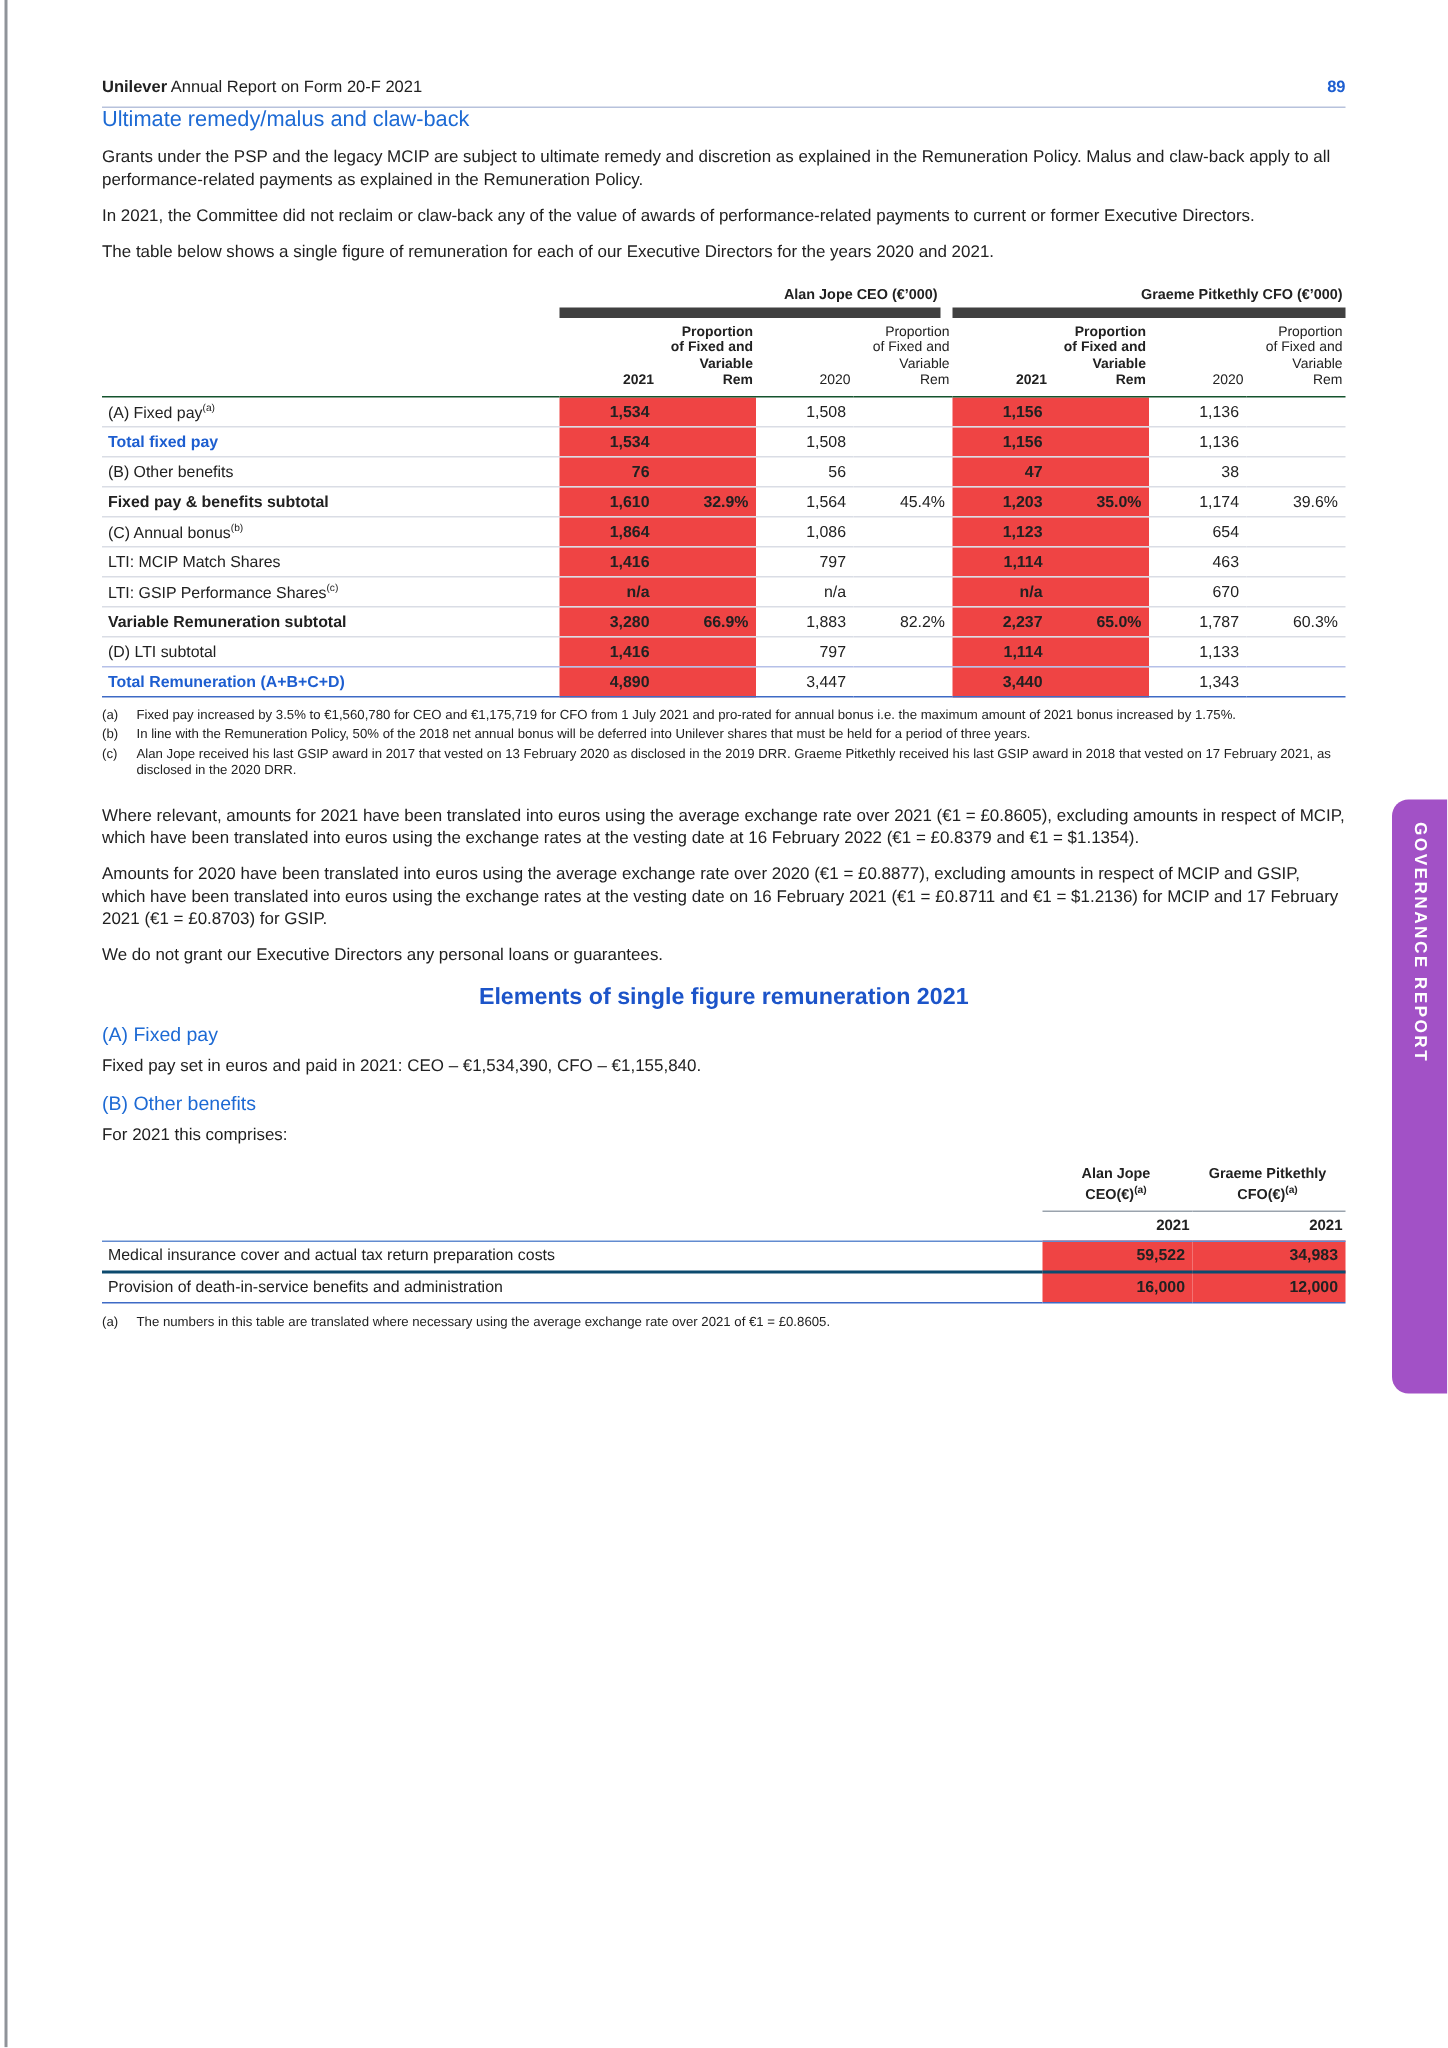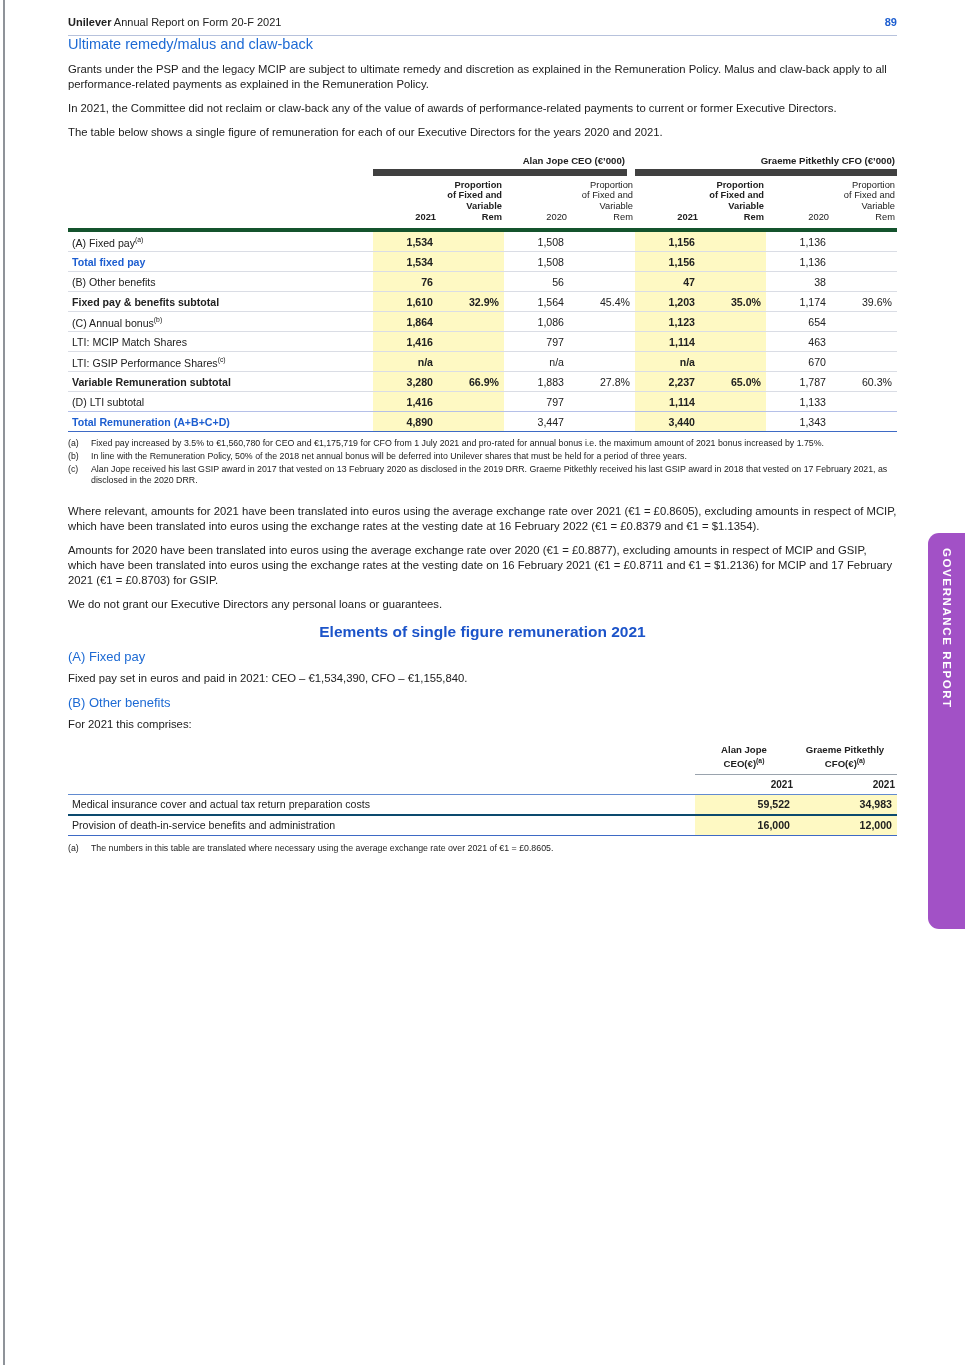--- a/index.html
+++ b/index.html
@@ -3,21 +3,21 @@
 <meta charset="utf-8">
 <style>
   html,body{margin:0;padding:0;background:#ffffff;}
   .page{position:relative;width:965px;height:1365px;background:#ffffff;overflow:hidden;
         font-family:"Liberation Sans",sans-serif;color:#212121;}
   .edge-line{position:absolute;left:3px;top:0;width:2px;height:1365px;background:#8f9399;}
   .content{position:absolute;left:68px;top:0;width:829px;}
 
   
   .page-header{display:flex;justify-content:space-between;align-items:baseline;
-               margin-top:16px;padding-bottom:7px;border-bottom:1px solid #b7c2dc;font-size:11px;}
+               margin-top:52px;padding-bottom:7px;border-bottom:1px solid #b7c2dc;font-size:11px;}
   .brand{font-weight:bold;}
   .page-num{color:#1d5ed0;font-weight:bold;}
 
   
   h2.blue-sub{color:#1d6ad4;font-size:14.5px;font-weight:normal;margin:0 0 10px 0;}
   h1.blue-head{color:#1c54c9;font-size:15.5px;font-weight:bold;line-height:1.27;margin:0 0 8px 0;white-space:pre-line;}
   h3.blue-small{color:#1d6ad4;font-size:13px;font-weight:normal;margin:0 0 7px 0;}
   p.body{font-size:11.3px;line-height:1.34;margin:0 0 9px 0;}
   .mt-claw{margin-top:84px;}
   .mt-single{margin-top:24px;}
@@ -31,26 +31,26 @@
   .fns{margin-top:6px;margin-bottom:17px;}
 
   
   table{border-collapse:collapse;table-layout:fixed;width:829px;}
   td{padding:0;}
   .t1{margin-top:14px;font-size:10.6px;}
   .grp-cell div{font-weight:bold;font-size:9.6px;text-align:right;border-bottom:7px solid #404040;
                 padding-bottom:3px;padding-right:2px;}
   .grp-gap div{margin-right:8px;}
   .t1 td.sub{font-size:9.3px;text-align:right;vertical-align:bottom;line-height:1.18;
-             padding:4px 2px 5px 0;white-space:pre-line;border-bottom:4px solid #14532d;}
+             padding:4px 2px 5px 0;white-space:pre-line;border-bottom:1px solid #14532d;}
   .t1 td.sub.b{font-weight:bold;}
   .t1 tbody td{height:19px;text-align:right;padding-right:5px;border-top:1px solid #dadde5;}
   .t1 tbody tr:first-child td{border-top:none;}
   .t1 td.lbl{text-align:left;padding-left:4px;padding-right:0;}
-  .band{background:#fef9c3;}
+  .band{background:#ef4444;}
   .bcell{font-weight:bold;}
   .lbl-blue{color:#1d5ed0;font-weight:bold;}
   .lbl-bold{font-weight:bold;}
   .t1 tr.total td{border-top:1px solid #b5c0e8;border-bottom:1.5px solid #3e6ac5;}
 
   .t2{margin-top:12px;font-size:10.6px;}
   .t2 .hgrp{border-bottom:1px solid #9aa3ad;padding-bottom:3px;padding-right:2px;text-align:center;
             font-weight:bold;font-size:9.6px;line-height:1.3;}
   .t2 td.year{font-weight:bold;font-size:10px;text-align:right;padding:4px 2px 4px 0;
               border-bottom:1px solid #628bd0;}
@@ -213,21 +213,21 @@
             <td class="band bcell">n/a</td>
             <td class="band bcell"></td>
             <td>670</td>
             <td></td>
           </tr>
           <tr>
             <td class="lbl lbl-bold">Variable Remuneration subtotal</td>
             <td class="band bcell">3,280</td>
             <td class="band bcell">66.9%</td>
             <td>1,883</td>
-            <td>27.8%</td>
+            <td>82.2%</td>
             <td class="band bcell">2,237</td>
             <td class="band bcell">65.0%</td>
             <td>1,787</td>
             <td>60.3%</td>
           </tr>
           <tr>
             <td class="lbl">(D) LTI subtotal</td>
             <td class="band bcell">1,416</td>
             <td class="band bcell"></td>
             <td>797</td>

